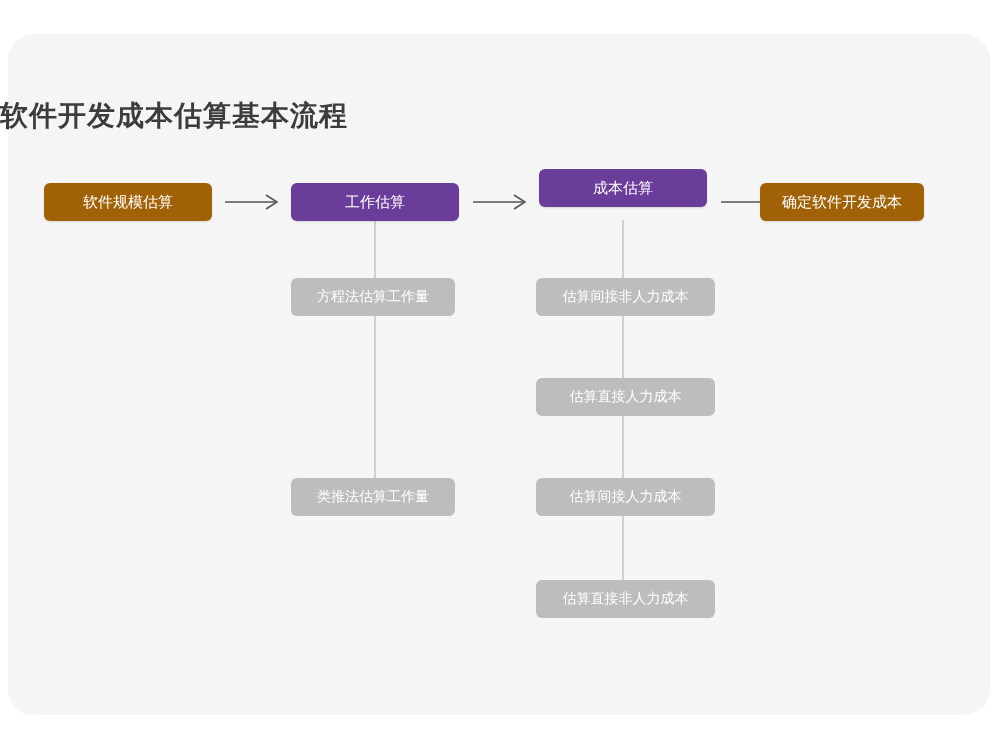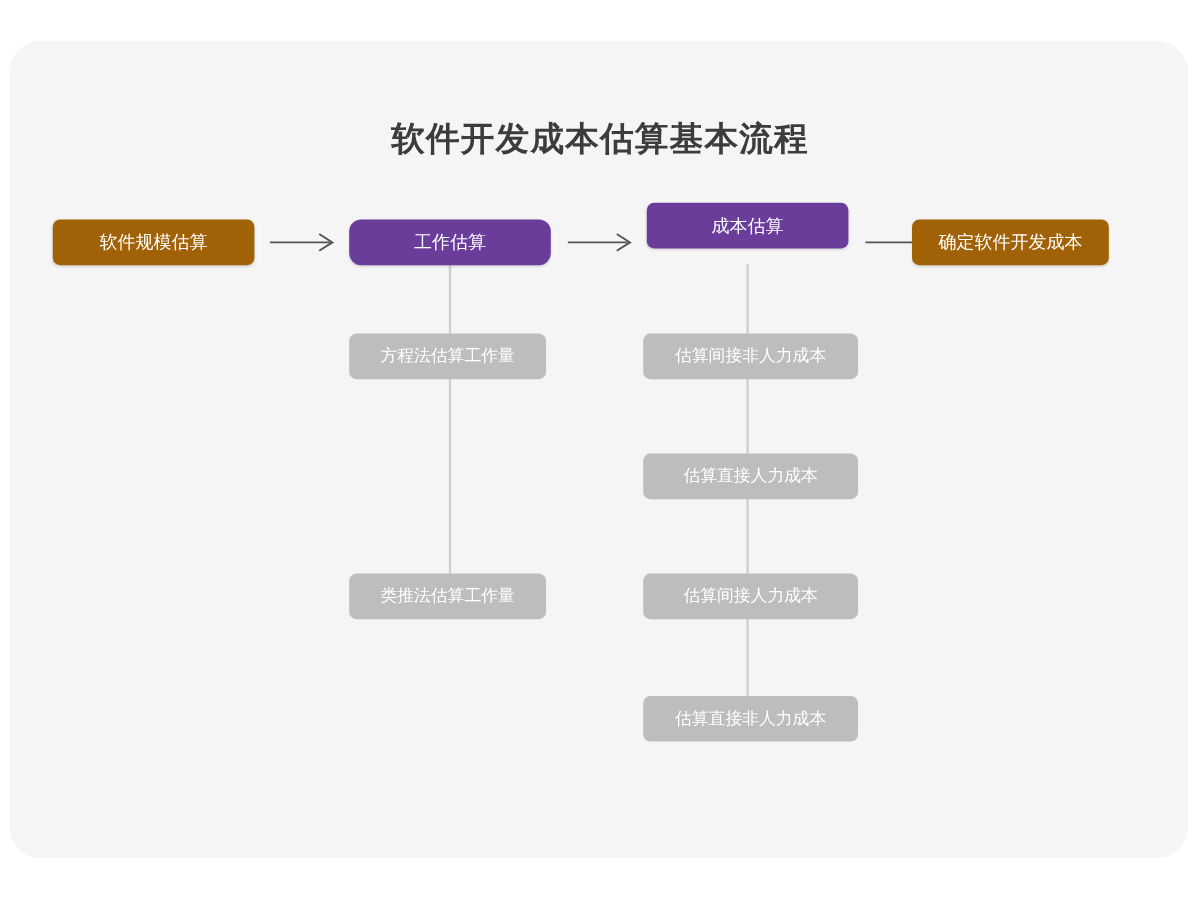--- a/index.html
+++ b/index.html
@@ -25,21 +25,20 @@
     width: 982px;
     height: 681px;
     background: #f5f5f5;
     border-radius: 26px;
   }
   .diagram-title {
     position: absolute;
     left: 0;
     top: 94px;
     width: 1000px;
-    text-align: center;
     font-size: 28px;
     font-weight: 700;
     color: #3c3c3c;
     letter-spacing: 1px;
     line-height: 44px;
   }
 
   
   .stage-box {
     position: absolute;
@@ -48,21 +47,21 @@
     background: #a16207;
     color: #ffffff;
     font-size: 15px;
     display: flex;
     align-items: center;
     justify-content: center;
     box-shadow: 0 1px 2px rgba(0,0,0,0.12);
     box-sizing: border-box;
   }
   .stage-1 { left: 44px;  top: 183px; width: 168px; }
-  .stage-2 { left: 291px; top: 183px; width: 168px; background: #6a3d9b; border-radius: 10px; }
+  .stage-2 { left: 291px; top: 183px; width: 168px; background: #6a3d9b; }
   .stage-3 { left: 539px; top: 169px; width: 168px; background: #6a3d9b; }
   .stage-4 { left: 760px; top: 183px; width: 164px; }
 
   
   .arrow {
     position: absolute;
     top: 194px;
     width: 56px;
     height: 16px;
   }

